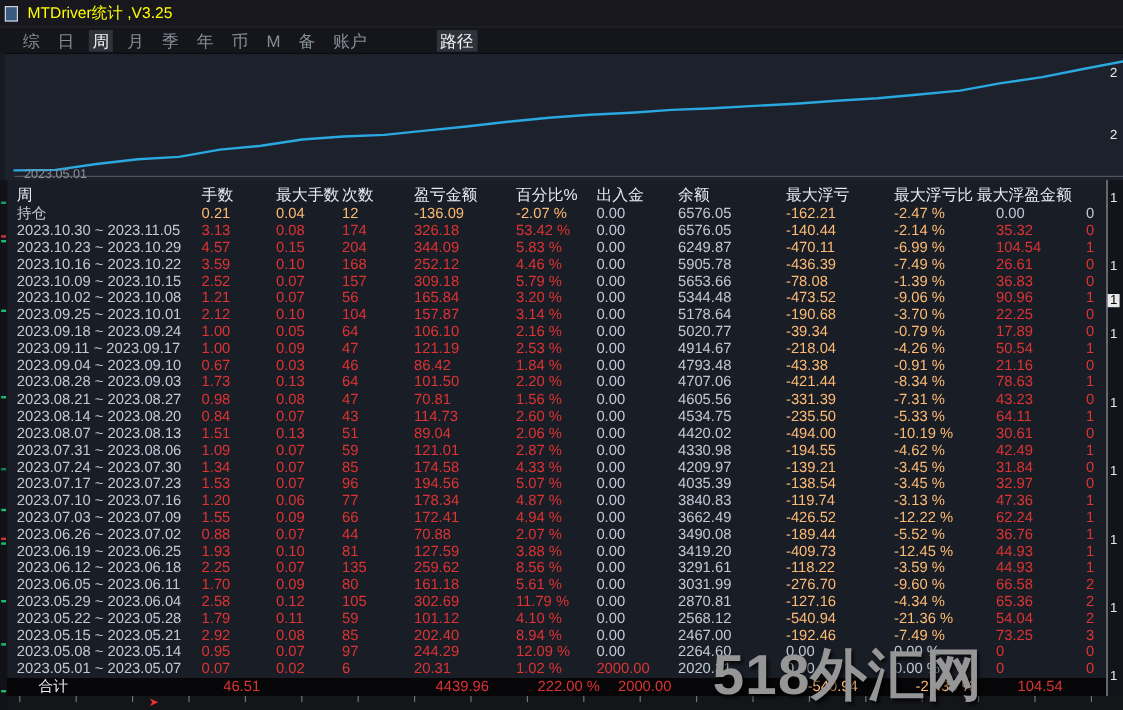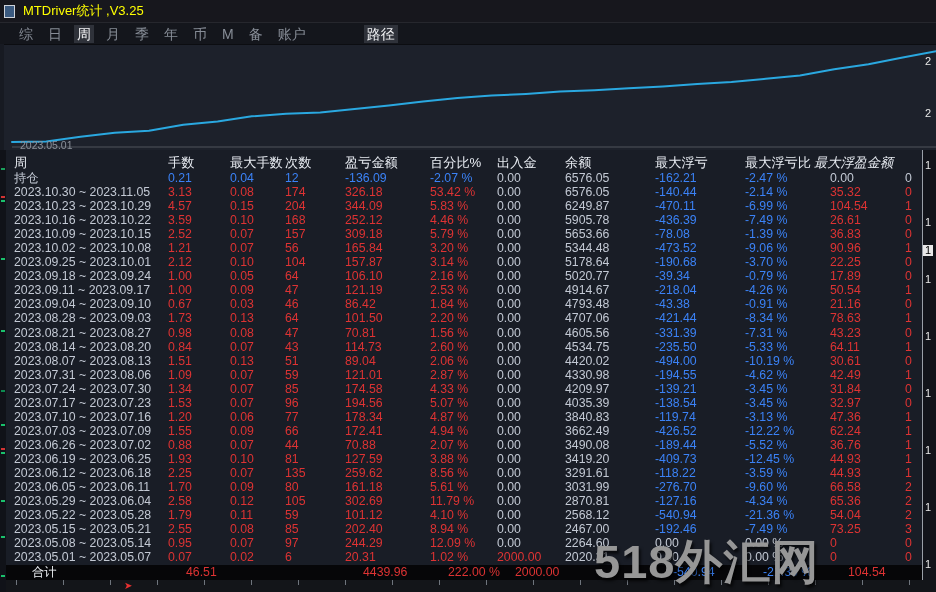--- a/index.html
+++ b/index.html
@@ -24,24 +24,24 @@
   .baseline{stroke:#50555c;stroke-width:1;}
   #curve{stroke-width:2;stroke-linejoin:round;stroke-linecap:round;}
   .chart-start{position:absolute;left:16px;top:94px;color:#8b919b;font-size:10.5px;}
   
   .table{position:absolute;left:0;top:150px;width:922px;height:430px;background:#191d26;
          padding-top:6px;box-sizing:border-box;}
   .trow{display:grid;grid-template-columns:154px 62px 55px 60px 85px 67px 68px 90px 90px 85px 75px 17px;
         padding-left:14px;height:14.05px;font-size:12.3px;line-height:14px;white-space:nowrap;}
   .trow span{overflow:hidden;}
   .trow.thead{height:15px;font-size:13.2px;color:#e8ecf2;}
-  .trow.thead .h10{margin-left:-16px;font-style:italic;}
+  .trow.thead .h10{margin-left:-16px;}
   .trow.total{background:#060608;height:14.5px;margin-top:1px;padding-left:32px;}
   .c-red{color:#dd3333;}
-  .c-grn{color:#3b82f6;}
+  .c-grn{color:#fdba74;}
   .c-dim{color:#c3c9d4;}
   .c-w{color:#eef1f5;}
   
   .right-scale{position:absolute;left:922px;top:150px;width:14px;height:430px;background:#12141a;
                border-left:1px solid #9aa0a8;}
   .rlab{position:absolute;left:925px;color:#e8e8e8;font-size:11px;line-height:11px;z-index:6;}
   .rlab.hl{background:#e8e8e8;color:#000;padding:0 2px;left:923px;}
   
   .bottom-strip{position:absolute;left:0;top:580px;width:936px;height:12px;background:#131519;}
   .tick{position:absolute;top:0;width:1px;height:5px;background:#6e747c;}
@@ -445,21 +445,21 @@
         <span class="c-red">4.10 %</span>
         <span class="c-dim">0.00</span>
         <span class="c-dim">2568.12</span>
         <span class="c-grn">-540.94</span>
         <span class="c-grn">-21.36 %</span>
         <span class="c-red">54.04</span>
         <span class="c-red">2</span>
       </div>
       <div class="trow week">
         <span class="c-dim">2023.05.15 ~ 2023.05.21</span>
-        <span class="c-red">2.55</span>
+        <span class="c-red">2.92</span>
         <span class="c-red">0.08</span>
         <span class="c-red">85</span>
         <span class="c-red">202.40</span>
         <span class="c-red">8.94 %</span>
         <span class="c-dim">0.00</span>
         <span class="c-dim">2467.00</span>
         <span class="c-grn">-192.46</span>
         <span class="c-grn">-7.49 %</span>
         <span class="c-red">73.25</span>
         <span class="c-red">3</span>

